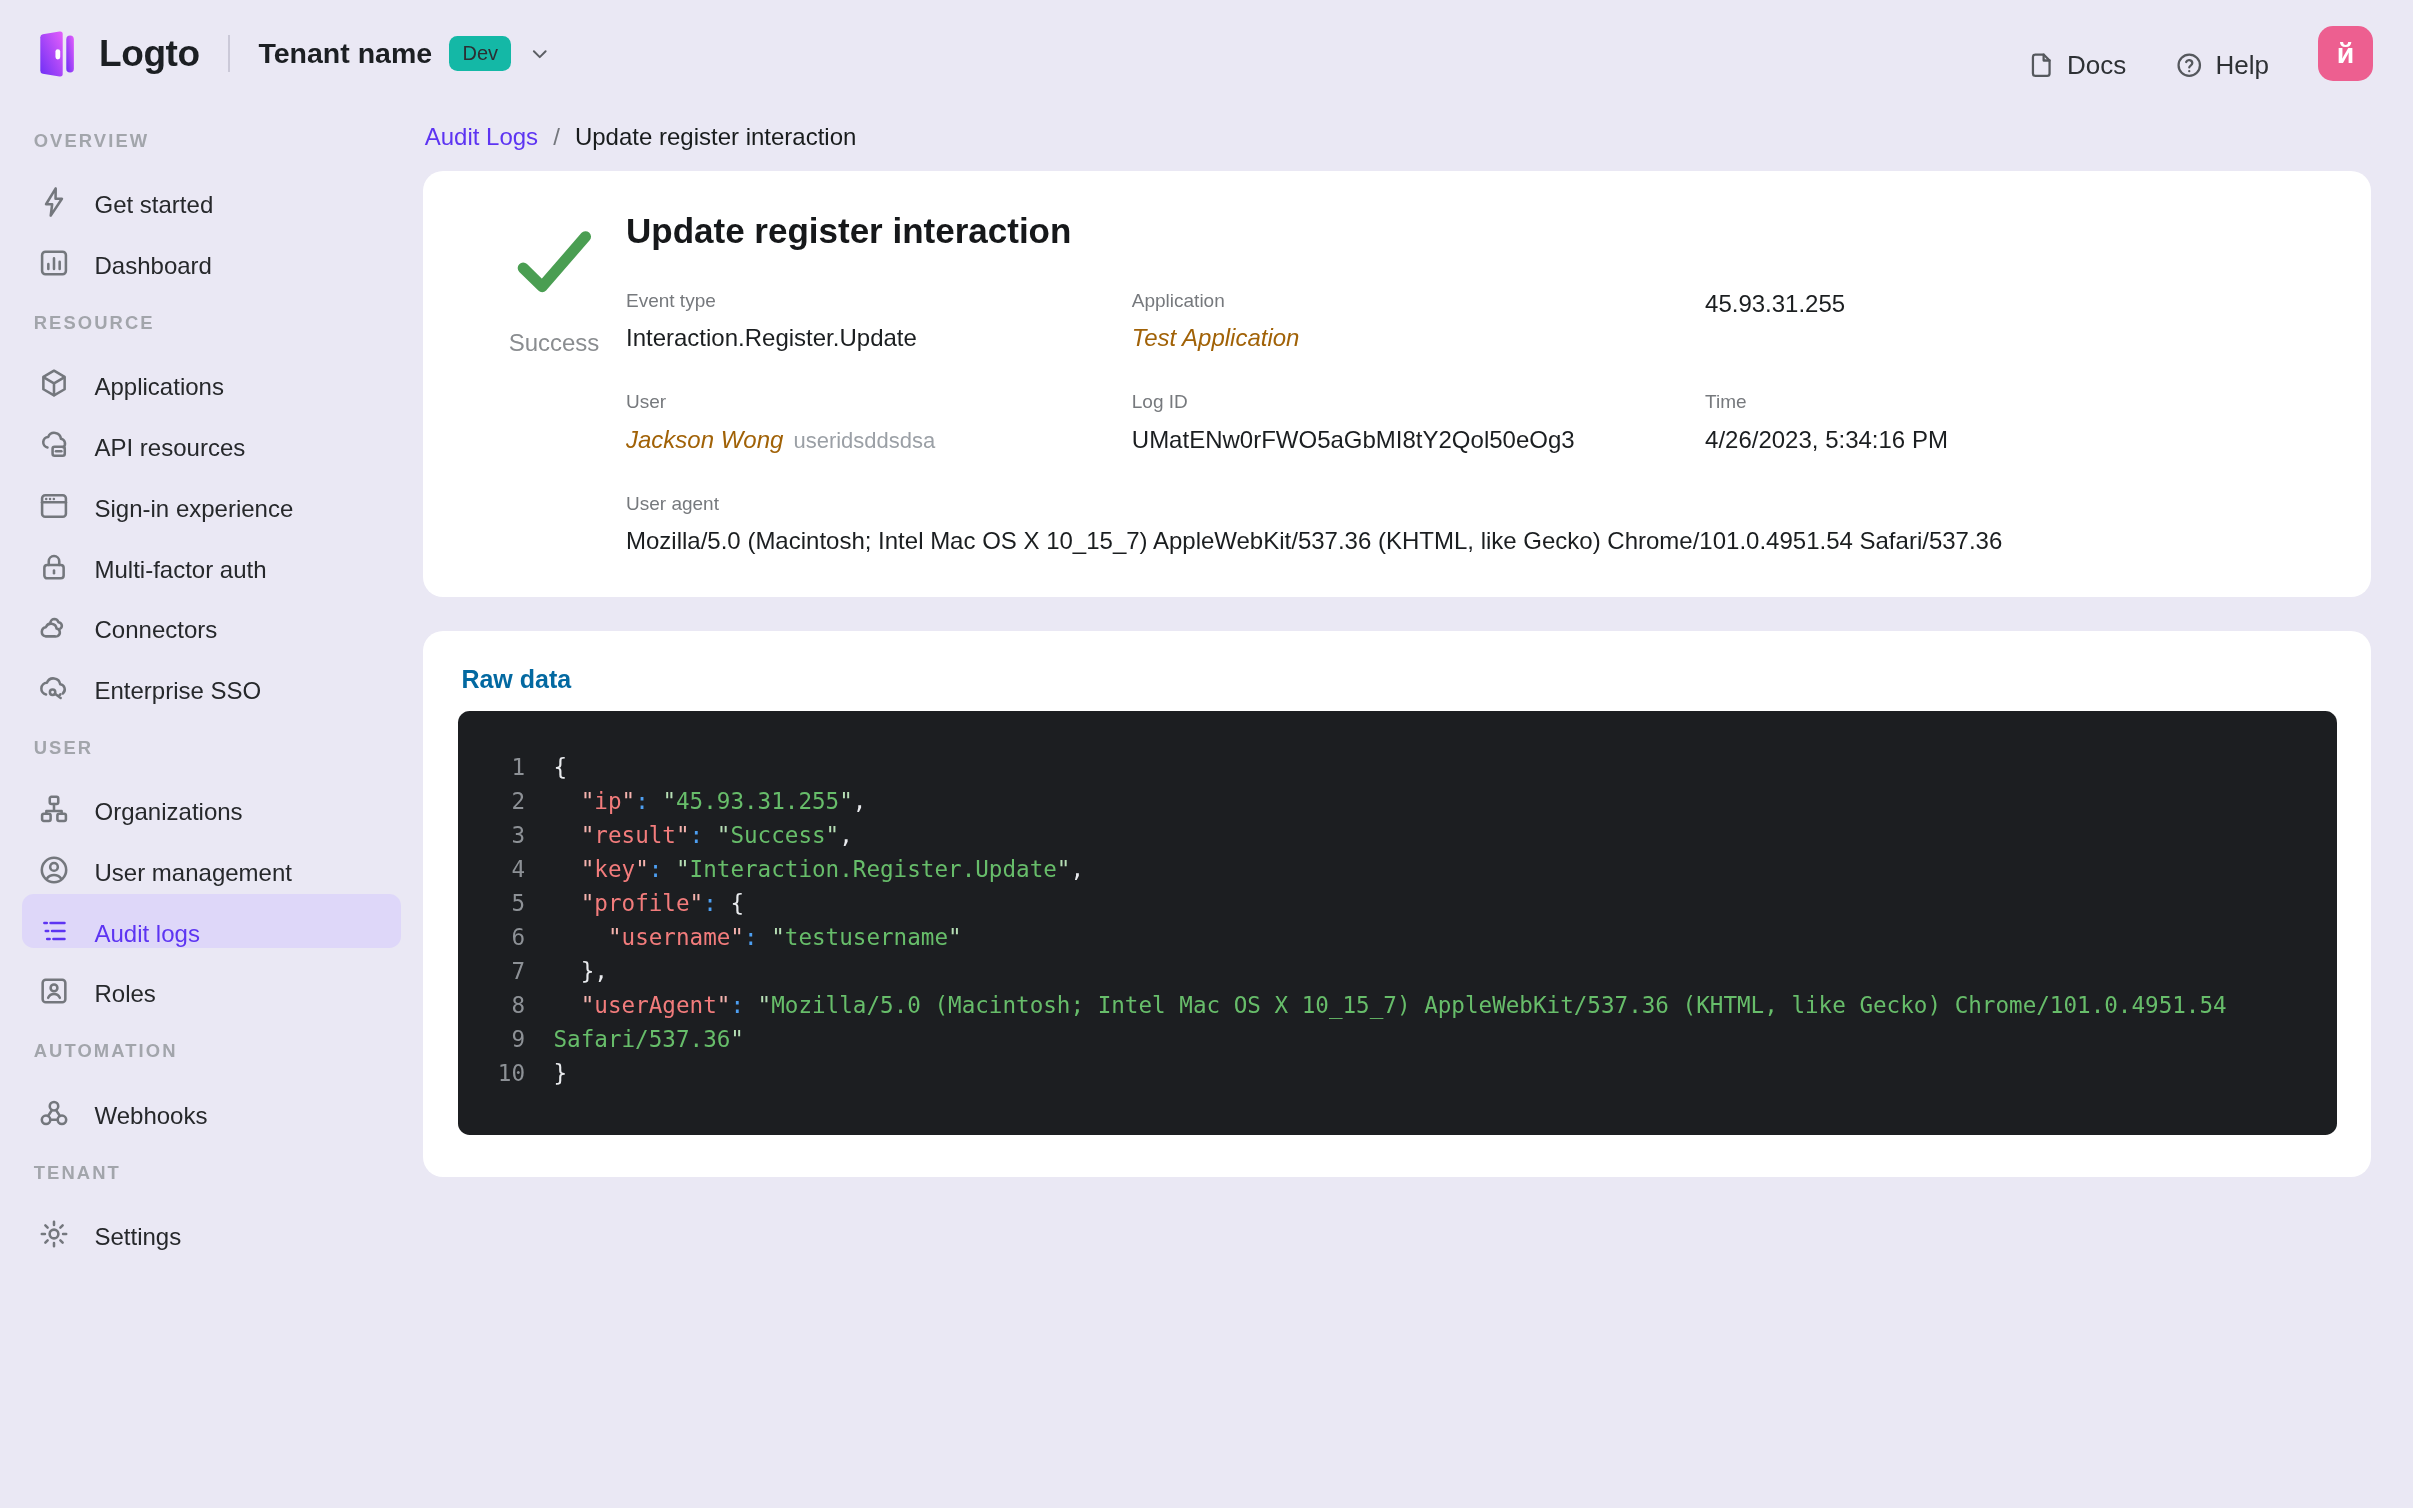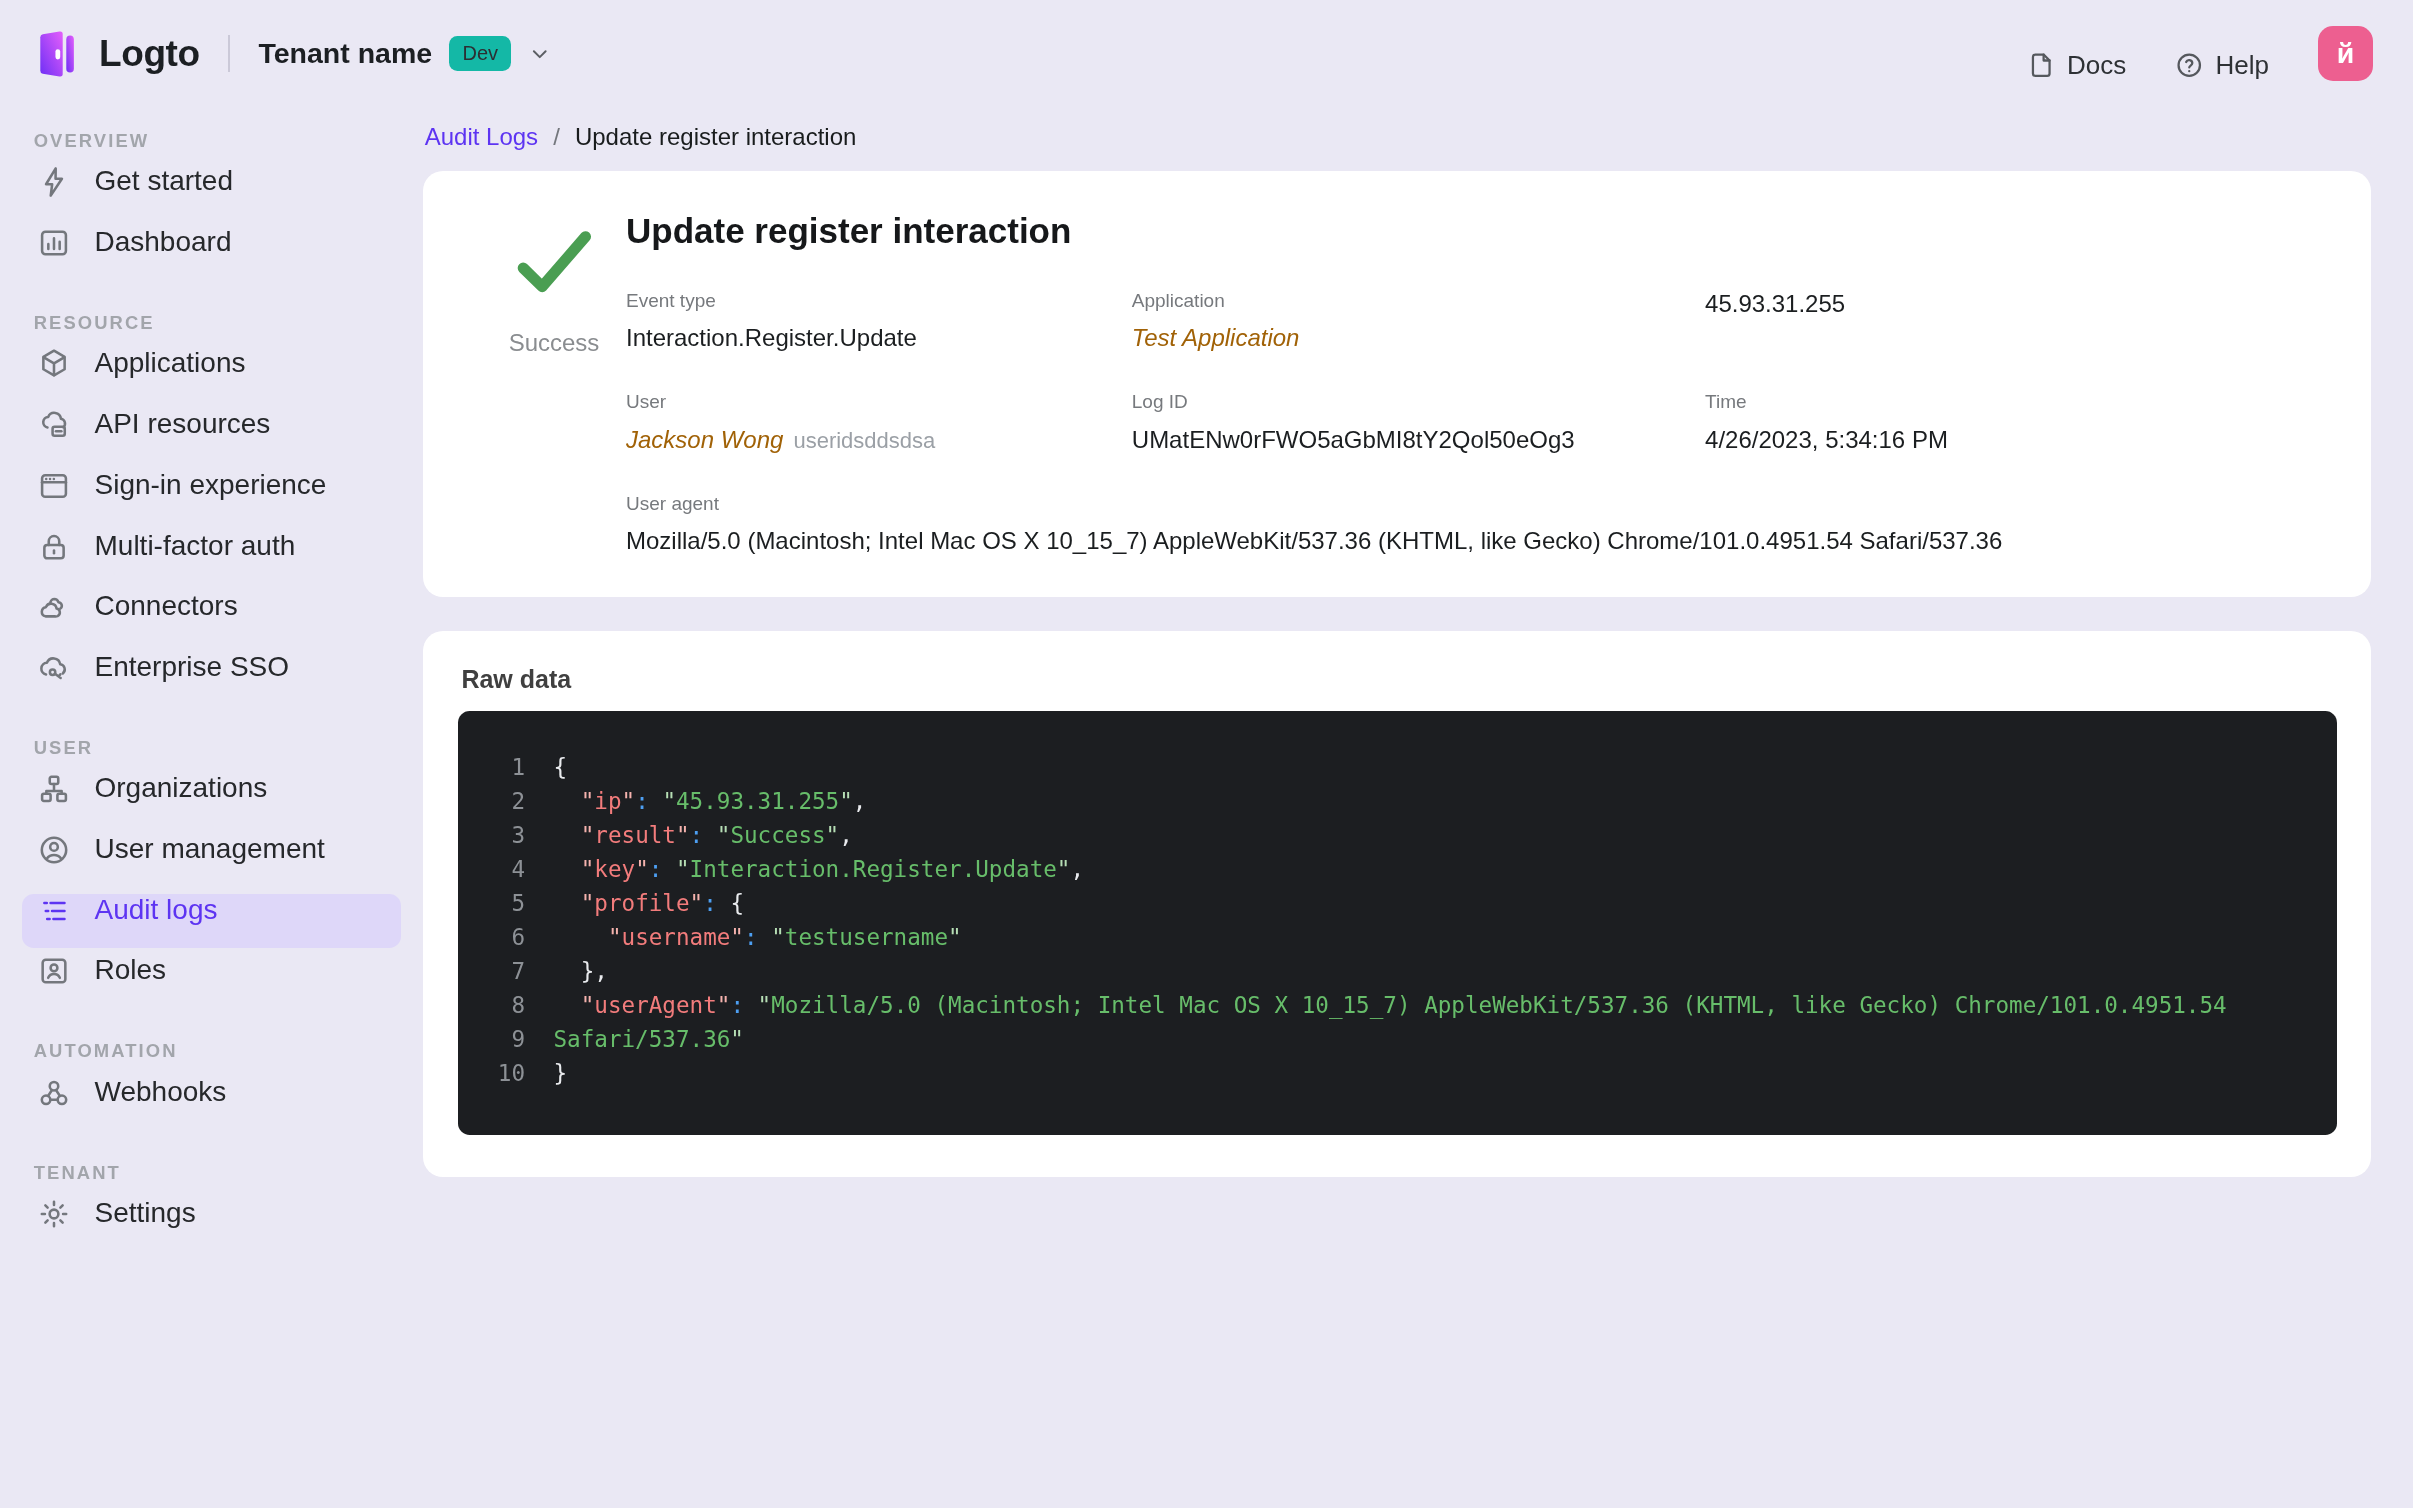--- a/index.html
+++ b/index.html
@@ -28,22 +28,22 @@
   .avatar { width:55px; height:55px; border-radius:15px; background:#ed5f90; color:#fff; font-size:28.5px;
     font-weight:600; display:flex; align-items:center; justify-content:center; cursor:pointer; }
 
   
   .main-row { flex:1; display:flex; min-height:0; }
 
   .sidebar { width:423px; flex:0 0 423px; padding:17px 22px 0 22px; }
   .side-section-label { font-size:18.4px; font-weight:700; letter-spacing:2.1px; color:#a2a5ab;
     margin:32px 0 13.4px 11.7px; }
   .side-section-label.first { margin-top:6px; }
-  .side-item { height:54px; margin-bottom:6.7px; border-radius:11.7px; display:flex; align-items:flex-start;
-    padding:0 15px; gap:23.5px; cursor:pointer; color:#26282b; font-size:28px; font-weight:500; }
+  .side-item { height:54px; margin-bottom:6.7px; border-radius:11.7px; display:flex; align-items:flex-end;
+    padding:0 15px; gap:23.5px; cursor:pointer; color:#26282b; font-size:24px; font-weight:500; }
   .side-item .ic { color:#74777d; flex:0 0 34px; }
   .side-item.active { background:#ded7f9; color:#5d34f2; }
   .side-item.active .ic { color:#5d34f2; }
 
   .content { flex:1; padding:11.7px 42px 0 0; min-width:0; }
   .breadcrumb { font-size:24px; line-height:35px; margin:0 0 17px 1.7px; }
   .breadcrumb a { color:#5d34f2; text-decoration:none; cursor:pointer; }
   .breadcrumb .sep { color:#74777d; margin:0 8.4px; }
   .breadcrumb .cur { color:#191c1d; }
 
@@ -54,21 +54,21 @@
   .detail-body { flex:1; min-width:0; }
   .detail-title { font-size:35px; font-weight:700; color:#16181a; margin-bottom:39px; }
   .field-grid { display:grid; grid-template-columns:30% 34% 36%; row-gap:39px; }
   .field-label { font-size:19px; color:#76797d; margin-bottom:12.6px; }
   .field-value { font-size:24px; color:#1b1e20; word-break:break-all; }
   .field-value a { color:#a16207; text-decoration:none; cursor:pointer;font-style:italic; }
   .field-suffix { color:#9ba0a6; font-size:22px; margin-left:10px; }
   .field.wide { grid-column:1 / -1; }
 
   .card.raw { margin-top:34px; padding:34px 34px 42px 35px; }
-  .raw-title { font-size:25px; font-weight:600; color:#404040; margin:0 0 17px 3.4px; }
+  .raw-title { font-size:25px; font-weight:600; color:#0369a1; margin:0 0 17px 3.4px; }
   .codeblock { background:#1c1e21; border-radius:11.7px; padding:39px 30px 45px 22px;
     font-family:"DejaVu Sans Mono",monospace; font-size:22.6px; line-height:34px; overflow:hidden; }
   .code-line { display:flex; }
   .ln { flex:0 0 45px; text-align:right; color:#8d9196; user-select:none; }
   .lc { padding-left:28.5px; white-space:pre; }
   .tk-plain { color:#e9ebee; } .tk-punc { color:#e9ebee; }
   .tk-key { color:#f27c7c; }  .tk-qk { color:#f5b3ae; }
   .tk-colon { color:#4d9ff2; }
   .tk-str { color:#67bd6a; }  .tk-qs { color:#b6deb5; }
 </style>

